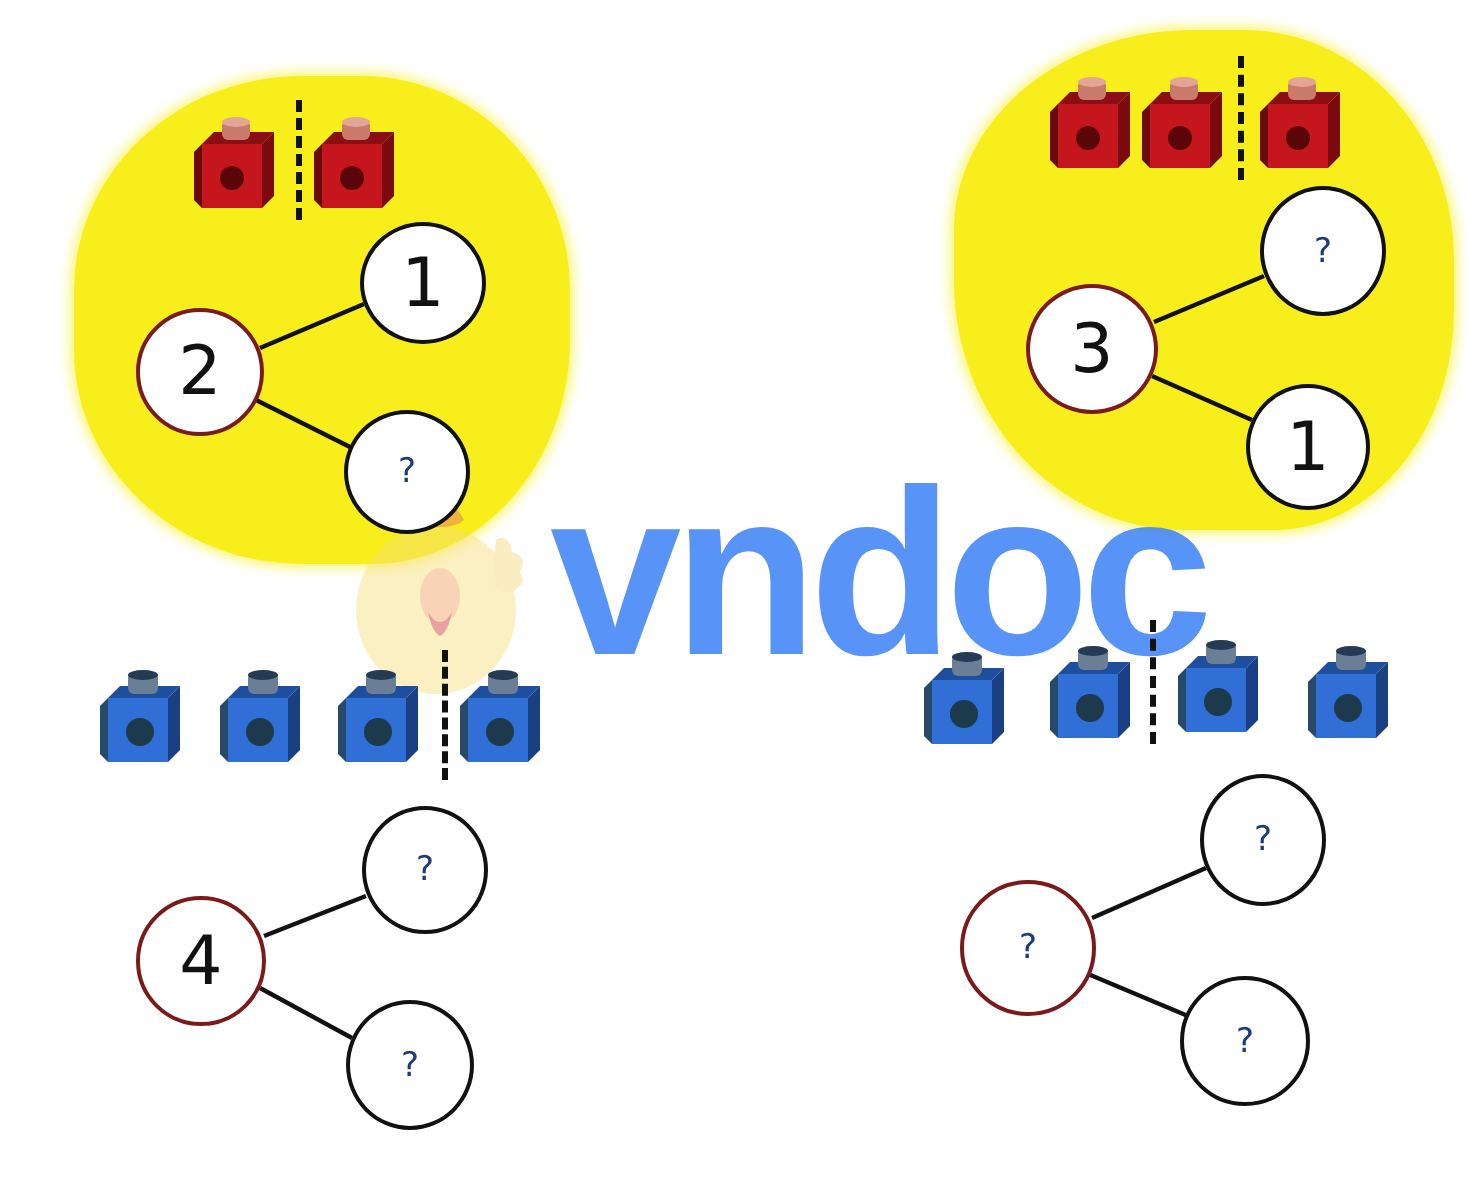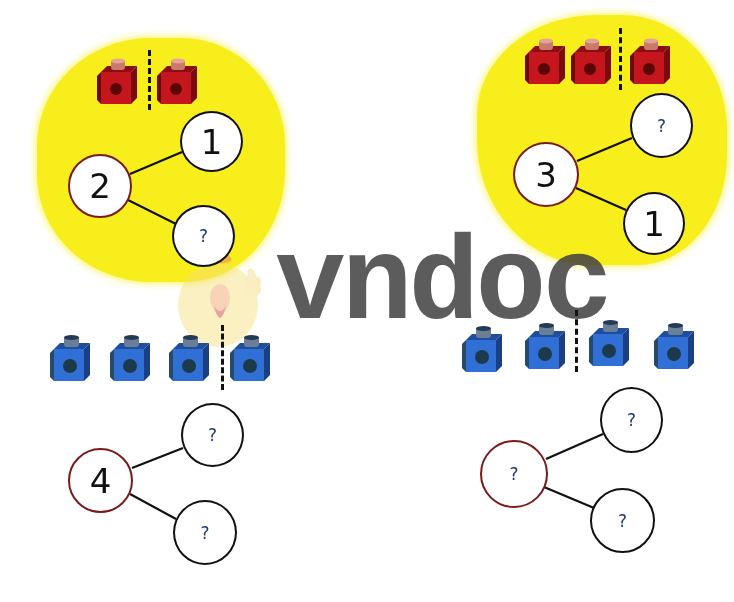--- a/index.html
+++ b/index.html
@@ -11,22 +11,22 @@
     .blob {
       position: absolute; background: #f7ee1c;
       box-shadow: 0 0 6px 2px rgba(247,238,28,0.6);
     }
     .blob.tl { left: 37px; top: 38px; width: 248px; height: 244px; border-radius: 46% 42% 40% 46% / 44% 44% 46% 44%; }
     .blob.tr { left: 477px; top: 15px; width: 250px; height: 250px; border-radius: 48% 42% 36% 46% / 40% 46% 44% 50%; }
 
     .watermark { position: absolute; pointer-events: none; }
     .wm-text {
       left: 275px; top: 228px; font-size: 118px; font-weight: bold;
-      color: #404040; opacity: 0.85; letter-spacing: -4px;
-      font-family: Liberation Mono, monospace; line-height: 1;
+      color: #3b82f6; opacity: 0.85; letter-spacing: -4px;
+      font-family: Liberation Sans, sans-serif; line-height: 1;
     }
     .wm-chicken { left: 168px; top: 240px; width: 110px; height: 110px; opacity: 0.45; }
 
     svg.links { position: absolute; left: 0; top: 0; width: 734px; height: 602px; }
 
     .node {
       position: absolute; box-sizing: border-box; border-radius: 50%;
       background: #ffffff; border: 2px solid #111111;
       display: flex; align-items: center; justify-content: center;
     }

